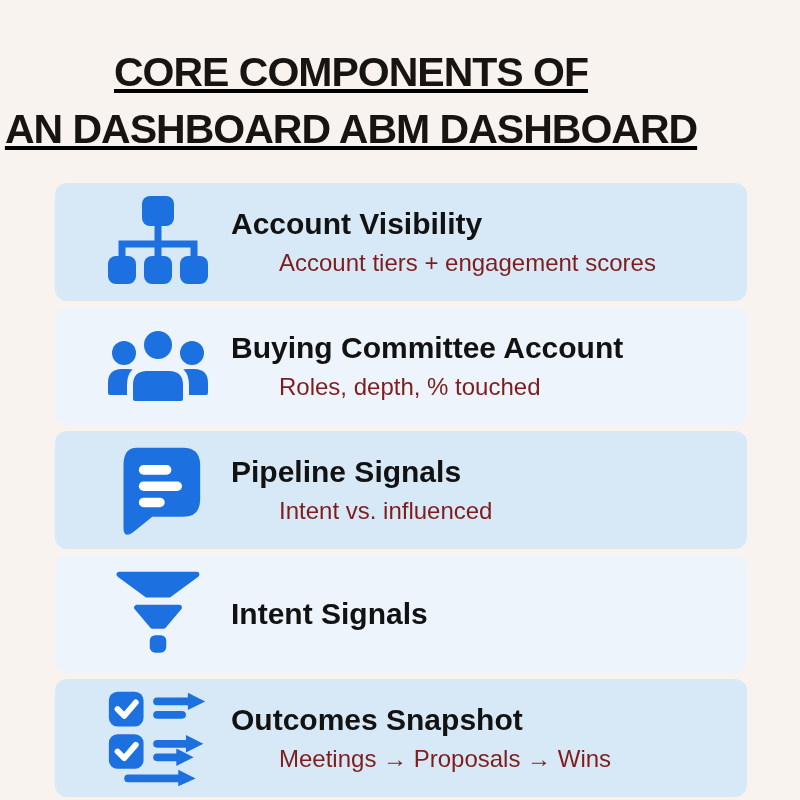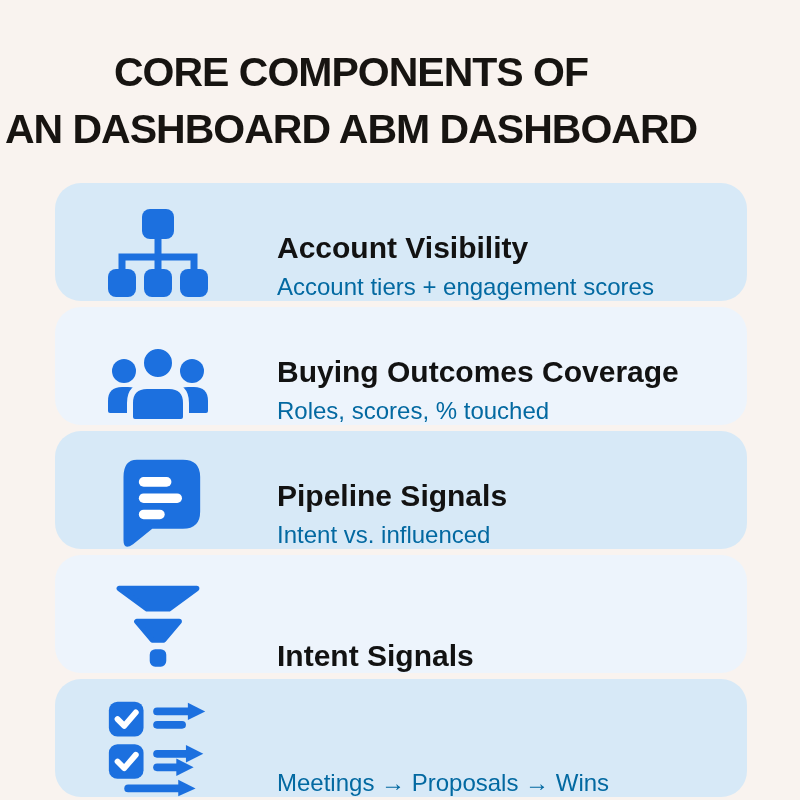--- a/index.html
+++ b/index.html
@@ -3,21 +3,21 @@
 <meta charset="utf-8">
 <style>
   * { box-sizing: border-box; }
   html, body {
     margin: 0; padding: 0;
     width: 800px; height: 800px;
     overflow: hidden;
     background: #f9f3ef;
     font-family: "Liberation Sans", sans-serif;
   }
-  .page { position: relative; width: 702px; height: 800px; }
+  .page { position: relative; width: 702px; height: 800px; text-decoration: underline; }
 
   .header {
     padding-top: 44px;
     text-align: center;
   }
   .header h1 {
     margin: 0;
     font-size: 41px;
     font-weight: bold;
     letter-spacing: -1px;
@@ -27,25 +27,24 @@
   .header h1 span { display: block; }
 
   .rows {
     position: absolute;
     top: 183px;
     left: 55px;
     width: 692px;
   }
   .row {
     height: 118px;
-    border-radius: 26px;
+    border-radius: 12px;
     margin-bottom: 6px;
     display: flex;
-    align-items: flex-end;
-    gap: 46px;
+    align-items: center;
   }
   .row.shade-a { background: #d7e9f7; }
   .row.shade-b { background: #edf4fc; }
 
   .icon-wrap {
     flex: 0 0 auto;
     width: 118px;
     margin-left: 44px;
     display: flex;
     align-items: center;
@@ -58,22 +57,23 @@
   }
   .row-title {
     font-size: 30px;
     font-weight: bold;
     color: #121212;
     line-height: 1.12;
   }
   .row-sub {
     font-size: 24px;
     font-weight: normal;
-    color: #0369a1;
+    color: #7f1d1d;
     margin-top: 8px;
+    margin-left: 48px;
   }
 </style>
 </head>
 <body>
 
 <div class="page">
 
   <div class="header">
     <h1>
       <span>CORE COMPONENTS OF</span>
@@ -114,22 +114,22 @@
             <circle cx="84" cy="28" r="12"></circle>
             <path d="M66 68 V58 q0-14 14-14 h6 q14 0 14 14 v10 q0 2 -2 2 H68 q-2 0 -2 -2 z"></path>
           </g>
           <g fill="#1c70df" stroke="#edf4fc" stroke-width="6">
             <circle cx="50" cy="20" r="17"></circle>
             <path d="M22 74 V60 q0-17 17-17 h22 q17 0 17 17 v14 q0 5 -5 5 H27 q-5 0 -5 -5 z"></path>
           </g>
         </svg>
       </div>
       <div class="text-block">
-        <div class="row-title">Buying Outcomes Coverage</div>
-        <div class="row-sub">Roles, scores, % touched</div>
+        <div class="row-title">Buying Committee Account</div>
+        <div class="row-sub">Roles, depth, % touched</div>
       </div>
     </div>
 
     <div class="row shade-a">
       <div class="icon-wrap">
         <svg width="92" height="94" viewBox="0 0 96 96">
           <path fill="#1c70df" d="M26 4 H74 Q92 4 92 22 V58 Q92 76 74 76 H42 L22 92 Q12 99 12 88 V22 Q12 4 26 4 Z"></path>
           <rect x="28" y="22" width="34" height="10" rx="5" fill="#ffffff"></rect>
           <rect x="28" y="39" width="45" height="10" rx="5" fill="#ffffff"></rect>
           <rect x="28" y="56" width="27" height="10" rx="5" fill="#ffffff"></rect>
@@ -176,18 +176,19 @@
           </g>
           <g fill="#1c70df">
             <path d="M86 3 L104 12 L86 21 Z"></path>
             <path d="M84 47 L102 56 L84 65 Z"></path>
             <path d="M74 61 L92 70 L74 79 Z"></path>
             <path d="M76 83 L94 92 L76 100 Z"></path>
           </g>
         </svg>
       </div>
       <div class="text-block">
+        <div class="row-title">Outcomes Snapshot</div>
         <div class="row-sub">Meetings → Proposals → Wins</div>
       </div>
     </div>
 
   </div>
 </div>
 
 </body></html>

